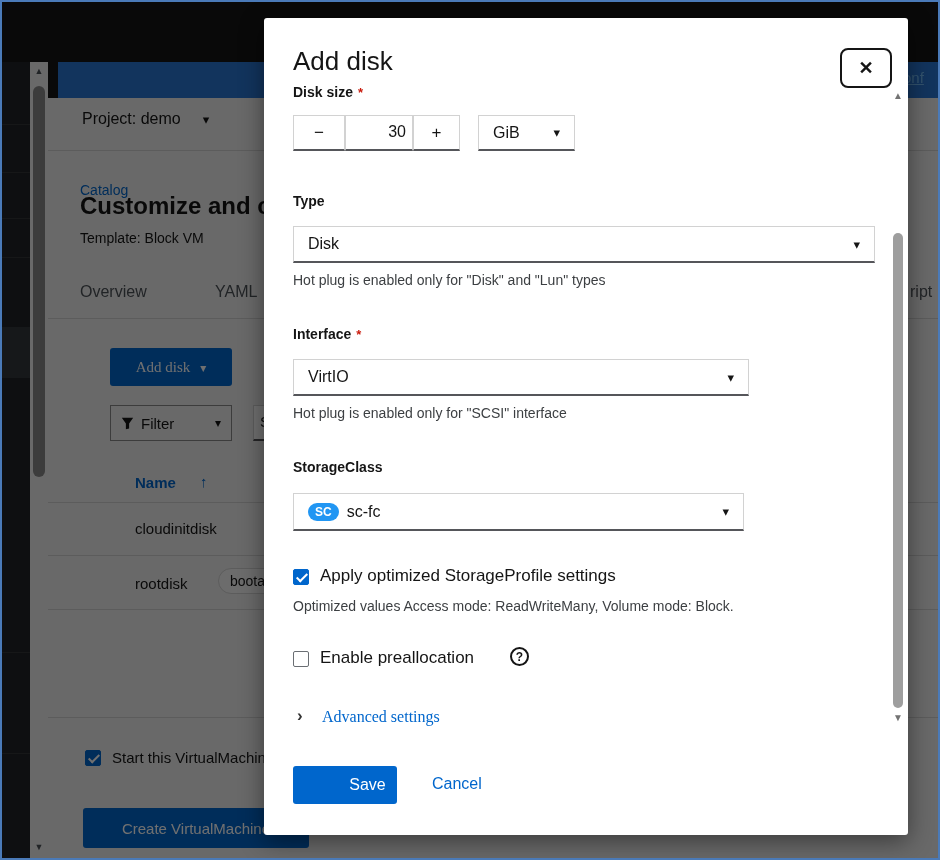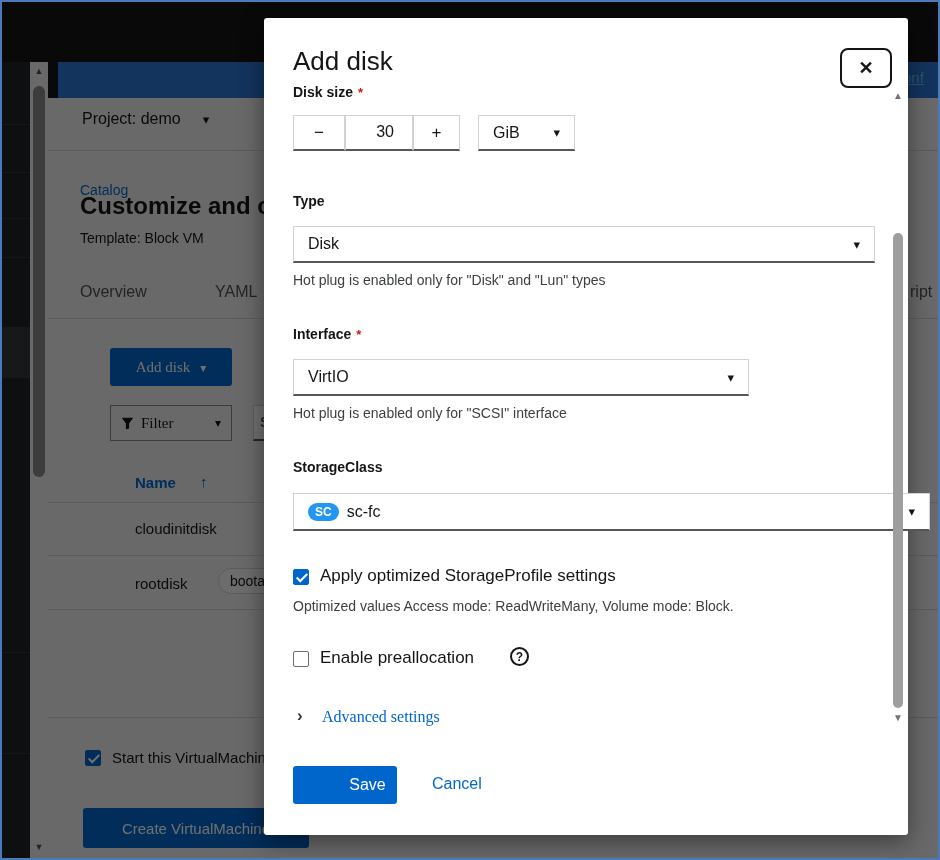--- a/index.html
+++ b/index.html
@@ -35,21 +35,21 @@
   .tab { position:absolute; top:281px; font-size:16px; color:#4d5258; }
   .tab-frag { position:absolute; left:908px; top:281px; font-size:16px; color:#4d5258; }
 
   .btn-primary { background:#0066cc; color:#fff; border:none; border-radius:3px;
                  font-size:15px; font-family:inherit; }
   .adddisk { position:absolute; left:108px; top:346px; width:122px; height:38px;font-family:Liberation Serif, serif; }
   .adddisk .caret { margin-left:10px; font-size:12px; }
 
   .filterbtn { position:absolute; left:108px; top:403px; width:122px; height:36px;
                border:1px solid #8a8a8a; background:transparent; display:flex; align-items:center;
-               gap:7px; padding:16px 10px; font-size:15px; color:#151515;font-family:Liberation Serif, serif; }
+               gap:7px; padding:16px 10px; font-size:15px; color:#151515; }
   .filterbtn .caret { margin-left:auto; font-size:12px; }
   .searchbox { position:absolute; left:251px; top:403px; width:190px; height:36px; background:#fff;
                border:1px solid #d2d2d2; border-bottom:2px solid #55565a; font-size:15px;
                color:#151515; padding:7px 6px; }
 
   .colhead { position:absolute; left:133px; top:472px; font-size:15px; font-weight:700; color:#0066cc; }
   .sorticon { position:absolute; left:198px; top:471px; font-size:15px; color:#0066cc; font-weight:700; }
   .cell { position:absolute; left:133px; font-size:15px; color:#151515; }
   .badge { position:absolute; left:216px; top:566px; height:26px; line-height:24px; padding:0 11px;
            background:#f5f5f5; border:1px solid #d2d2d2; border-radius:13px; font-size:14px; }
@@ -69,21 +69,21 @@
   .m-title { left:29px; top:28px; font-size:26px; font-weight:500; }
   .m-close { left:576px; top:30px; width:52px; height:40px; border:2.5px solid #151515; border-radius:8px;
              background:#fff; display:flex; align-items:center; justify-content:center;
              font-size:18px; font-weight:700; color:#151515; }
   .m-label { font-size:14px; font-weight:600; color:#151515; }
   .req { color:#c9190b; margin-left:5px; font-size:13px; }
 
   .pfbox { border:1px solid #d2d2d2; border-bottom:2px solid #55565a; background:#fff;
            font-size:16px; color:#151515; }
   .step-btn { display:flex; align-items:center; justify-content:center; font-size:17px; }
-  .step-val { text-align:right; padding:7px 18px; }
+  .step-val { text-align:right; padding:7px 6px; }
   .selectbox { display:flex; align-items:center; padding:0 14px; }
   .selectbox .caret { margin-left:auto; font-size:13px; color:#151515; }
   .helper { font-size:14px; color:#3c3f42; }
 
   .sc-badge { background:#2196f3; color:#fff; font-size:12px; font-weight:700; border-radius:10px;
               padding:2px 7px; margin-right:8px; }
   .cb-label { font-size:17px; color:#151515; }
   .helpicon { width:19px; height:19px; border:2px solid #151515; border-radius:50%;
               display:flex; align-items:center; justify-content:center; font-size:12px; font-weight:700; }
   .adv-chev { font-size:17px; color:#333; font-weight:700; }
@@ -193,21 +193,21 @@
     <div class="m-abs m-label" style="left:29px; top:308px">
       <span>Interface</span><span class="req">*</span>
     </div>
     <div class="m-abs pfbox selectbox" style="left:29px; top:341px; width:456px; height:37px">
       <span>VirtIO</span>
       <span class="caret">▾</span>
     </div>
     <div class="m-abs helper" style="left:29px; top:387px">Hot plug is enabled only for "SCSI" interface</div>
 
     <div class="m-abs m-label" style="left:29px; top:441px">StorageClass</div>
-    <div class="m-abs pfbox selectbox" style="left:29px; top:475px; width:637px; height:38px">
+    <div class="m-abs pfbox selectbox" style="left:29px; top:475px; width:451px; height:38px">
       <span class="sc-badge">SC</span>
       <span>sc-fc</span>
       <span class="caret">▾</span>
     </div>
 
     <div class="cb checked" style="left:29px; top:551px"></div>
     <div class="m-abs cb-label" style="left:56px; top:548px">Apply optimized StorageProfile settings</div>
     <div class="m-abs helper" style="left:29px; top:580px">Optimized values Access mode: ReadWriteMany, Volume mode: Block.</div>
 
     <div class="cb" style="left:29px; top:633px"></div>

